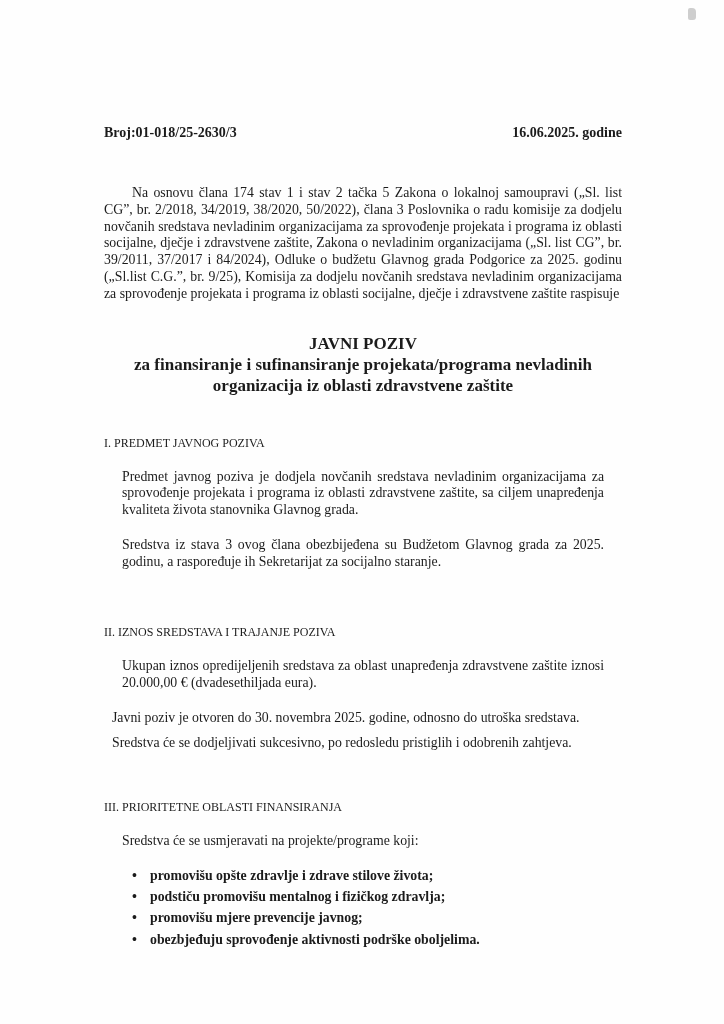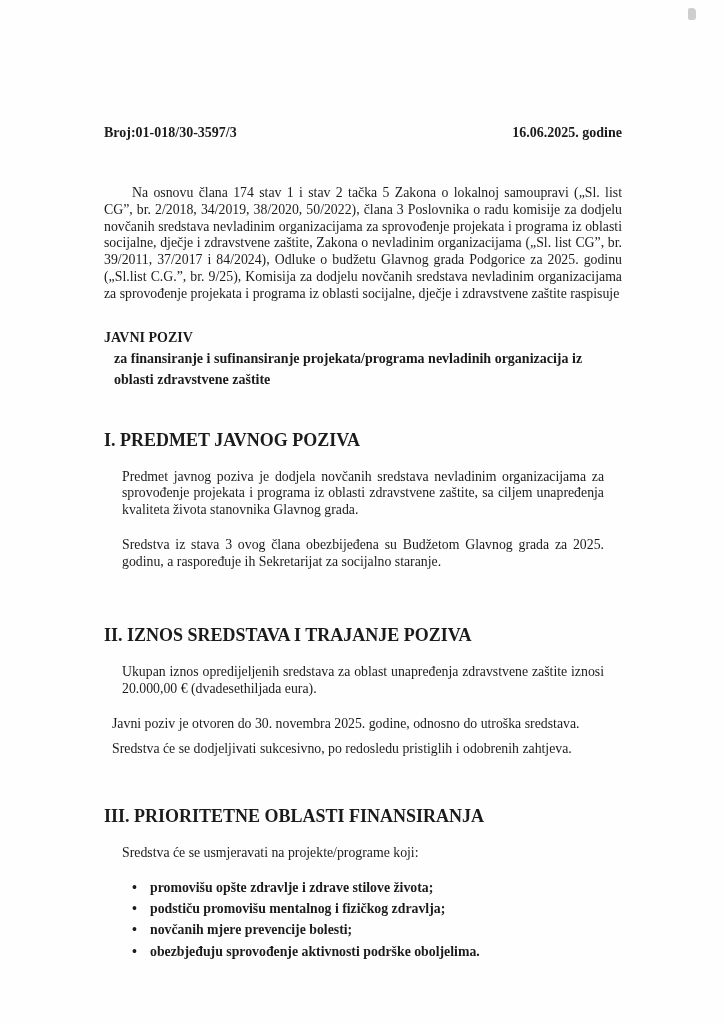--- a/index.html
+++ b/index.html
@@ -36,32 +36,33 @@
     font-size: 14px;
   }
   .intro {
     margin-top: 44px;
     font-size: 13.8px;
     line-height: 16.8px;
     text-align: justify;
     text-indent: 28px;
   }
   .title-block {
-    margin-top: 24px;
+    margin-top: 30px;
+    text-align: center;
     font-weight: bold;
-    font-size: 14px;
+    font-size: 17px;
     line-height: 21px;
   }
   .title-sub {
     font-weight: bold;
     margin: 0 10px;
   }
   .section-heading {
-    font-weight: bold;
-    font-size: 18px;
+    font-weight: normal;
+    font-size: 12px;
     margin: 0;
   }
   .s1-heading { margin-top: 40px; }
   .s2-heading { margin-top: 54px; }
   .s3-heading { margin-top: 48px; }
   p.body-par {
     font-size: 13.8px;
     line-height: 16.9px;
     text-align: justify;
     margin: 18px;
@@ -92,21 +93,21 @@
   }
 </style>
 </head>
 <body>
 
 <div class="page">
 
   <div class="scan-mark"></div>
 
   <div class="doc-header">
-    <span>Broj:01-018/30-3597/3</span>
+    <span>Broj:01-018/25-2630/3</span>
     <span>16.06.2025. godine</span>
   </div>
 
   <p class="intro">Na osnovu člana 174 stav 1 i stav 2 tačka 5 Zakona o lokalnoj samoupravi („Sl. list CG”, br. 2/2018, 34/2019, 38/2020, 50/2022), člana 3 Poslovnika o radu komisije za dodjelu novčanih sredstava nevladinim organizacijama za sprovođenje projekata i programa iz oblasti socijalne, dječje i zdravstvene zaštite, Zakona o nevladinim organizacijama („Sl. list CG”, br. 39/2011, 37/2017 i 84/2024), Odluke o budžetu Glavnog  grada Podgorice za 2025. godinu („Sl.list C.G.”, br. 9/25), Komisija za dodjelu novčanih sredstava nevladinim organizacijama za sprovođenje projekata i programa iz oblasti socijalne, dječje i zdravstvene zaštite raspisuje</p>
 
   <div class="title-block">
     <div>JAVNI POZIV</div>
     <div class="title-sub">za finansiranje i sufinansiranje projekata/programa nevladinih organizacija iz oblasti zdravstvene zaštite</div>
   </div>
 
@@ -119,17 +120,17 @@
   <div class="line-pair">
     <p class="body-par">Javni poziv je otvoren do 30. novembra 2025. godine, odnosno do utroška sredstava.</p>
     <p class="body-par">Sredstva će se dodjeljivati sukcesivno, po redosledu pristiglih i odobrenih zahtjeva.</p>
   </div>
 
   <h3 class="section-heading s3-heading">III. PRIORITETNE OBLASTI FINANSIRANJA</h3>
   <p class="body-par after-heading">Sredstva će se usmjeravati na projekte/programe koji:</p>
   <ul class="bullet-list">
     <li>promovišu opšte zdravlje i zdrave stilove života;</li>
     <li>podstiču promovišu mentalnog i fizičkog zdravlja;</li>
-    <li>novčanih mjere prevencije bolesti;</li>
+    <li>promovišu mjere prevencije javnog;</li>
     <li>obezbjeđuju sprovođenje aktivnosti podrške oboljelima.</li>
   </ul>
 
 </div>
 
 </body></html>

